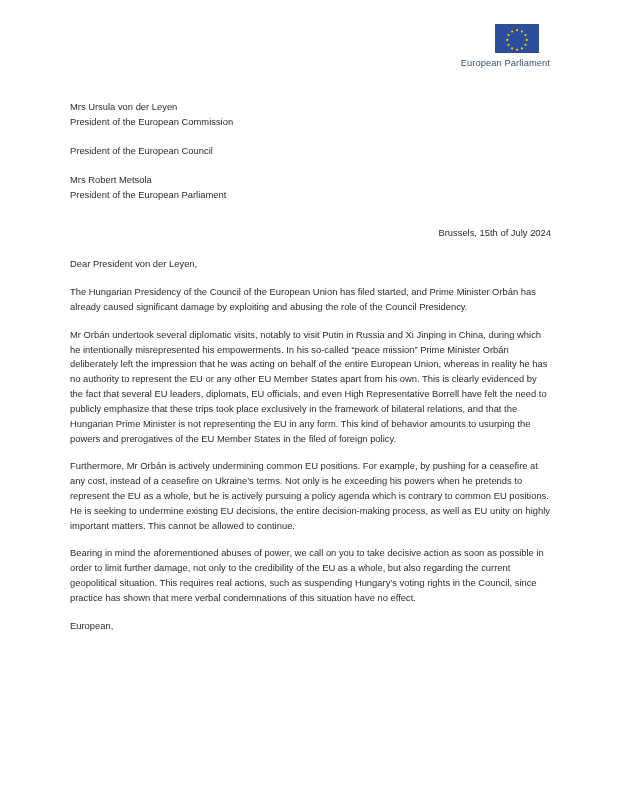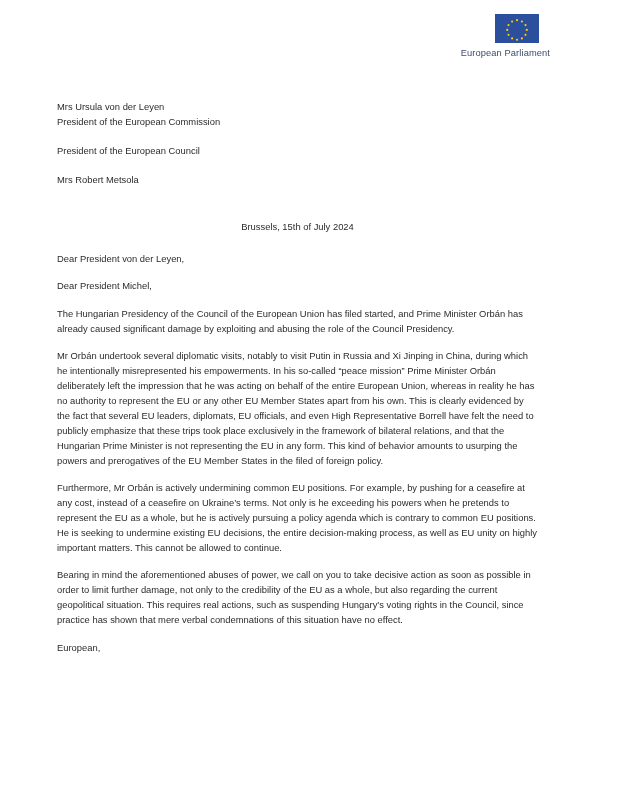--- a/index.html
+++ b/index.html
@@ -16,21 +16,21 @@
     width: 618px;
     height: 800px;
     background: #ffffff;
     overflow: hidden;
     box-sizing: border-box;
   }
 
   
   .letterhead {
     position: absolute;
-    top: 14px;
+    top: 24px;
     right: 68px;
     width: 200px;
     display: flex;
     flex-direction: column;
     align-items: flex-end;
   }
   .eu-flag {
     width: 44px;
     height: 29px;
     background: #2B4F9C;
@@ -48,21 +48,21 @@
     font-size: 9.3px;
     letter-spacing: 0.1px;
     color: #3C4C6B;
     white-space: nowrap;
     font-weight: 400;
   }
 
   
   .content {
     position: absolute;
-    left: 57px;
+    left: 70px;
     top: 100px;
     width: 481px;
     font-size: 9.4px;
     line-height: 14.9px;
     color: #2b2b2b;
   }
 
   .addressees {
     margin-bottom: 0;
   }
@@ -71,22 +71,22 @@
   }
   .addressee-block:last-child {
     margin-bottom: 12px;
   }
   .addressee-line {
     display: block;
     white-space: nowrap;
   }
 
   .date-line {
-    text-align: center;
-    margin-top: 32px;
+    text-align: right;
+    margin-top: 23px;
     margin-bottom: 0;
     white-space: nowrap;
   }
 
   .salutations {
     margin-top: 17px;
   }
   .salutation {
     margin-bottom: 12.5px;
     white-space: nowrap;
@@ -136,28 +136,28 @@
     <div class="addressees">
       <div class="addressee-block">
         <span class="addressee-line">Mrs Ursula von der Leyen</span>
         <span class="addressee-line">President of the European Commission</span>
       </div>
       <div class="addressee-block">
         <span class="addressee-line">President of the European Council</span>
       </div>
       <div class="addressee-block">
         <span class="addressee-line">Mrs Robert Metsola</span>
+        <span class="addressee-line">President of the European Parliament</span>
       </div>
     </div>
 
     <div class="date-line">Brussels, 15th of July 2024</div>
 
     <div class="salutations">
       <div class="salutation">Dear President von der Leyen,</div>
-      <div class="salutation">Dear President Michel,</div>
     </div>
 
     <div class="paragraphs">
       <p class="para">The Hungarian Presidency of the Council of the European Union has filed started, and Prime Minister Orbán has already caused significant damage by exploiting and abusing the role of the Council Presidency.</p>
       <p class="para">Mr Orbán undertook several diplomatic visits, notably to visit Putin in Russia and Xi Jinping in China, during which he intentionally misrepresented his empowerments. In his so-called “peace mission” Prime Minister Orbán deliberately left the impression that he was acting on behalf of the entire European Union, whereas in reality he has no authority to represent the EU or any other EU Member States apart from his own. This is clearly evidenced by the fact that several EU leaders, diplomats, EU officials, and even High Representative Borrell have felt the need to publicly emphasize that these trips took place exclusively in the framework of bilateral relations, and that the Hungarian Prime Minister is not representing the EU in any form. This kind of behavior amounts to usurping the powers and prerogatives of the EU Member States in the filed of foreign policy.</p>
       <p class="para">Furthermore, Mr Orbán is actively undermining common EU positions. For example, by pushing for a ceasefire at any cost, instead of a ceasefire on Ukraine’s terms. Not only is he exceeding his powers when he pretends to represent the EU as a whole, but he is actively pursuing a policy agenda which is contrary to common EU positions. He is seeking to undermine existing EU decisions, the entire decision-making process, as well as EU unity on highly important matters. This cannot be allowed to continue.</p>
       <p class="para">Bearing in mind the aforementioned abuses of power, we call on you to take decisive action as soon as possible in order to limit further damage, not only to the credibility of the EU as a whole, but also regarding the current geopolitical situation. This requires real actions, such as suspending Hungary’s voting rights in the Council, since practice has shown that mere verbal condemnations of this situation have no effect.</p>
     </div>
 
     <div class="closing">European,</div>

